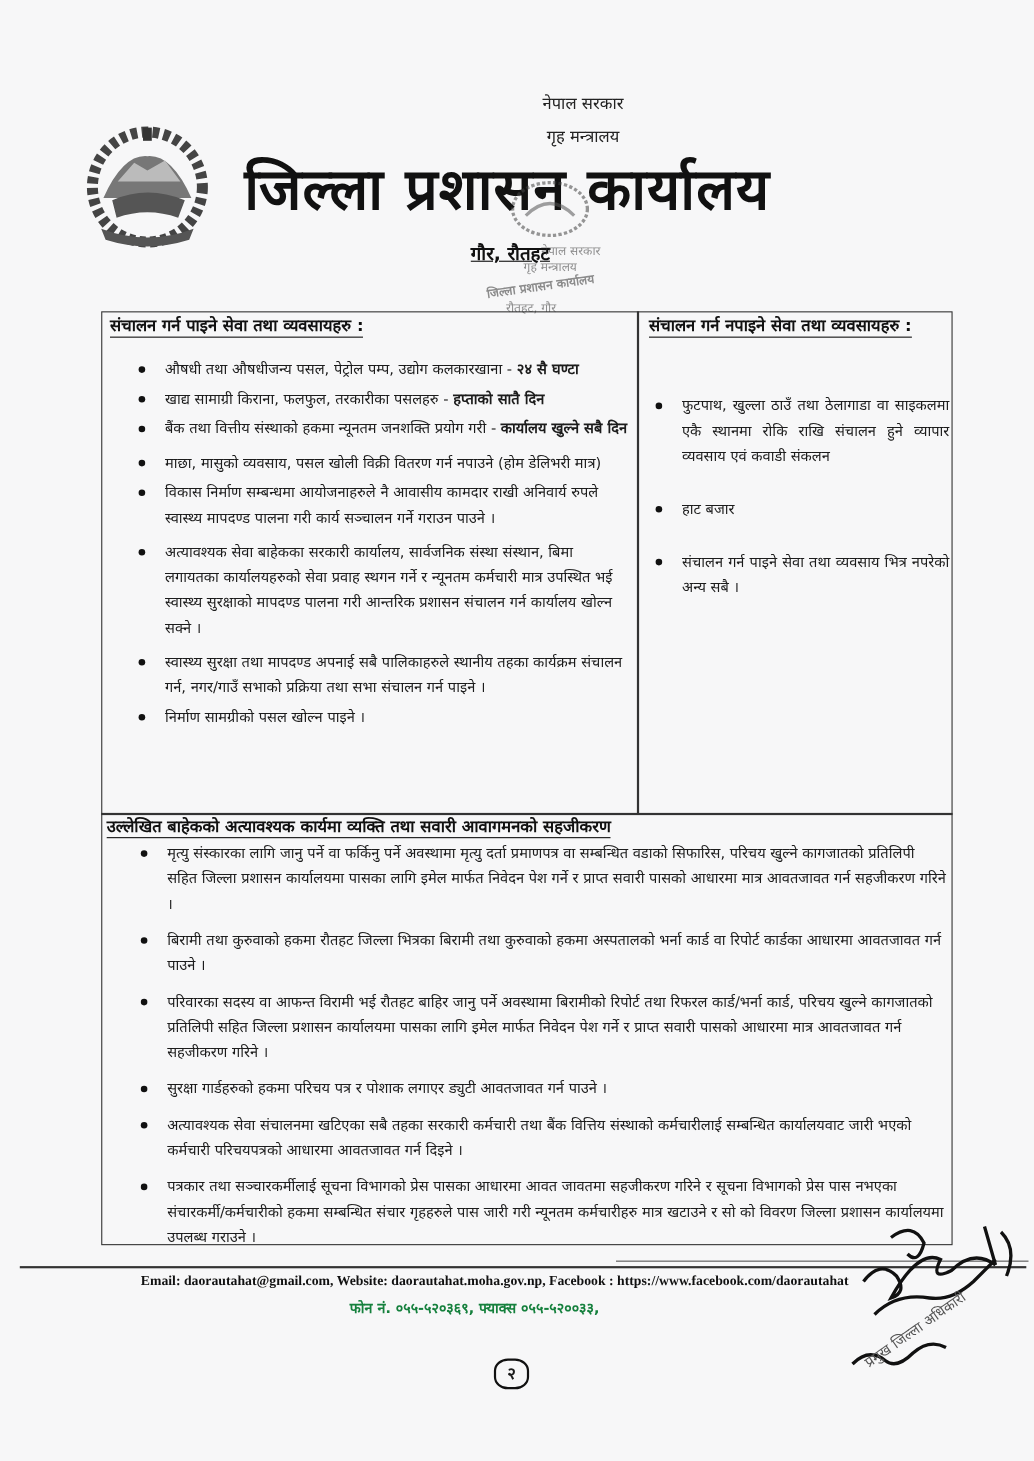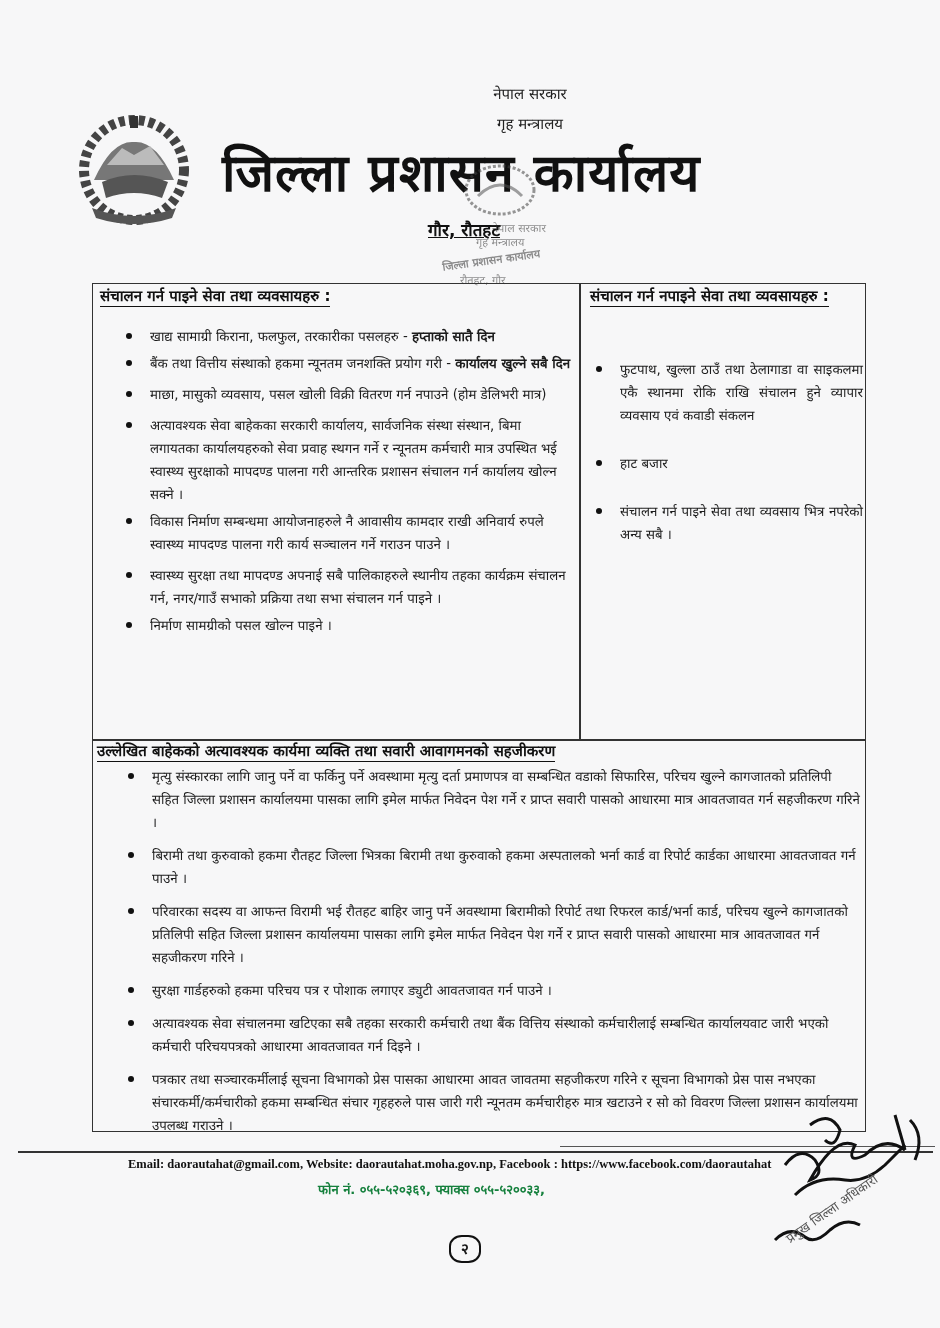--- a/index.html
+++ b/index.html
@@ -111,25 +111,26 @@
     <span class="stamp-text" style="left:12px;top:92px;transform:rotate(-8deg);font-weight:bold;">जिल्ला प्रशासन कार्यालय</span>
     <span class="stamp-text" style="left:30px;top:112px;">रौतहट, गौर</span>
   </div>
 
   <div class="table-box"></div>
   <div class="col-divider"></div>
   <div class="row-divider"></div>
 
   <div class="sec-head left-head">संचालन गर्न पाइने सेवा तथा व्यवसायहरु :</div>
   <ul class="blist left-list">
+    <li style="margin-top:0"><span>औषधी तथा औषधीजन्य पसल, पेट्रोल पम्प, उद्योग कलकारखाना - </span><b class="em">२४ सै घण्टा</b></li>
     <li><span>खाद्य सामाग्री किराना, फलफुल, तरकारीका पसलहरु - </span><b class="em">हप्ताको सातै दिन</b></li>
     <li><span>बैंक तथा वित्तीय संस्थाको हकमा न्यूनतम जनशक्ति प्रयोग गरी - </span><b class="em">कार्यालय खुल्ने सबै दिन</b></li>
     <li style="margin-top:8px"><span>माछा, मासुको व्यवसाय, पसल खोली विक्री वितरण गर्न नपाउने  (होम डेलिभरी मात्र)</span></li>
+    <li><span>विकास निर्माण सम्बन्धमा आयोजनाहरुले नै आवासीय कामदार राखी अनिवार्य रुपले स्वास्थ्य मापदण्ड पालना गरी कार्य सञ्चालन गर्ने गराउन पाउने ।</span></li>
     <li style="margin-top:8px"><span>अत्यावश्यक सेवा बाहेकका सरकारी कार्यालय, सार्वजनिक संस्था संस्थान, बिमा लगायतका कार्यालयहरुको सेवा प्रवाह स्थगन गर्ने र न्यूनतम कर्मचारी मात्र उपस्थित भई स्वास्थ्य सुरक्षाको मापदण्ड पालना गरी आन्तरिक प्रशासन संचालन गर्न कार्यालय खोल्न सक्ने ।</span></li>
-    <li><span>विकास निर्माण सम्बन्धमा आयोजनाहरुले नै आवासीय कामदार राखी अनिवार्य रुपले स्वास्थ्य मापदण्ड पालना गरी कार्य सञ्चालन गर्ने गराउन पाउने ।</span></li>
     <li style="margin-top:8px"><span>स्वास्थ्य सुरक्षा तथा मापदण्ड अपनाई सबै पालिकाहरुले स्थानीय तहका कार्यक्रम संचालन गर्न, नगर/गाउँ सभाको प्रक्रिया तथा सभा संचालन गर्न पाइने ।</span></li>
     <li><span>निर्माण सामग्रीको पसल खोल्न पाइने ।</span></li>
   </ul>
 
   <div class="sec-head right-head">संचालन गर्न नपाइने सेवा तथा व्यवसायहरु :</div>
   <ul class="blist right-list">
     <li style="text-align:justify">फुटपाथ, खुल्ला ठाउँ तथा ठेलागाडा वा साइकलमा एकै स्थानमा रोकि राखि संचालन हुने व्यापार व्यवसाय एवं कवाडी संकलन</li>
     <li>हाट बजार</li>
     <li style="text-align:justify">संचालन गर्न पाइने सेवा तथा व्यवसाय भित्र नपरेको अन्य सबै ।</li>
   </ul>

